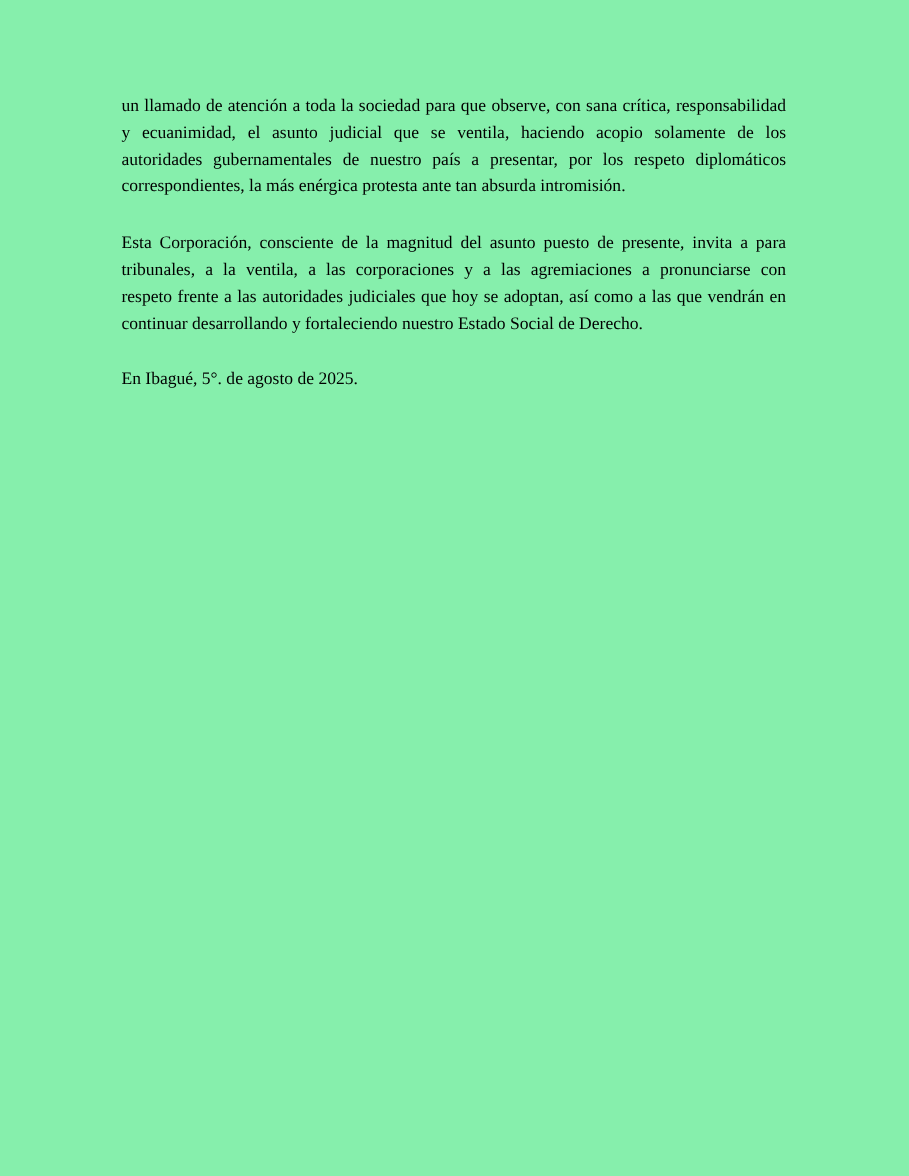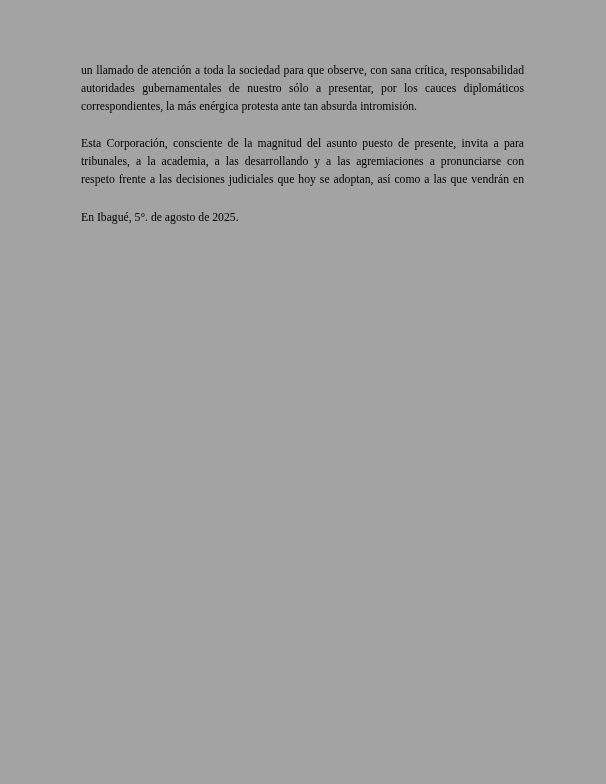--- a/index.html
+++ b/index.html
@@ -39,29 +39,31 @@
   }
   .line.last {
     -moz-text-align-last: left;
     text-align-last: left;
     font-family: Liberation Serif, serif;
   }
 </style>
 </head>
 <body>
 
-<div class="page" style="background: #a3a3a3;">
+<div class="page" style="background: #86efac;">
   <div class="doc-body" style="color: rgb(0, 0, 0);">
       <div class="paragraph">
         <div class="line">un llamado de atención a toda la sociedad para que observe, con sana crítica, responsabilidad</div>
-        <div class="line">autoridades gubernamentales de nuestro sólo a presentar, por los cauces diplomáticos</div>
+        <div class="line">y ecuanimidad, el asunto judicial que se ventila, haciendo acopio solamente de los</div>
+        <div class="line">autoridades gubernamentales de nuestro país a presentar, por los respeto diplomáticos</div>
         <div class="line last">correspondientes, la más enérgica protesta ante tan absurda intromisión.</div>
       </div>
       <div class="paragraph">
         <div class="line">Esta Corporación, consciente de la magnitud del asunto puesto de presente, invita a para</div>
-        <div class="line">tribunales, a la academia, a las desarrollando y a las agremiaciones a pronunciarse con</div>
-        <div class="line">respeto frente a las decisiones judiciales que hoy se adoptan, así como a las que vendrán en</div>
+        <div class="line">tribunales, a la ventila, a las corporaciones y a las agremiaciones a pronunciarse con</div>
+        <div class="line">respeto frente a las autoridades judiciales que hoy se adoptan, así como a las que vendrán en</div>
+        <div class="line last">continuar desarrollando y fortaleciendo nuestro Estado Social de Derecho.</div>
       </div>
       <div class="paragraph">
         <div class="line last">En Ibagué, 5°. de agosto de 2025.</div>
       </div>
     </div>
 </div>
 
 </body></html>

